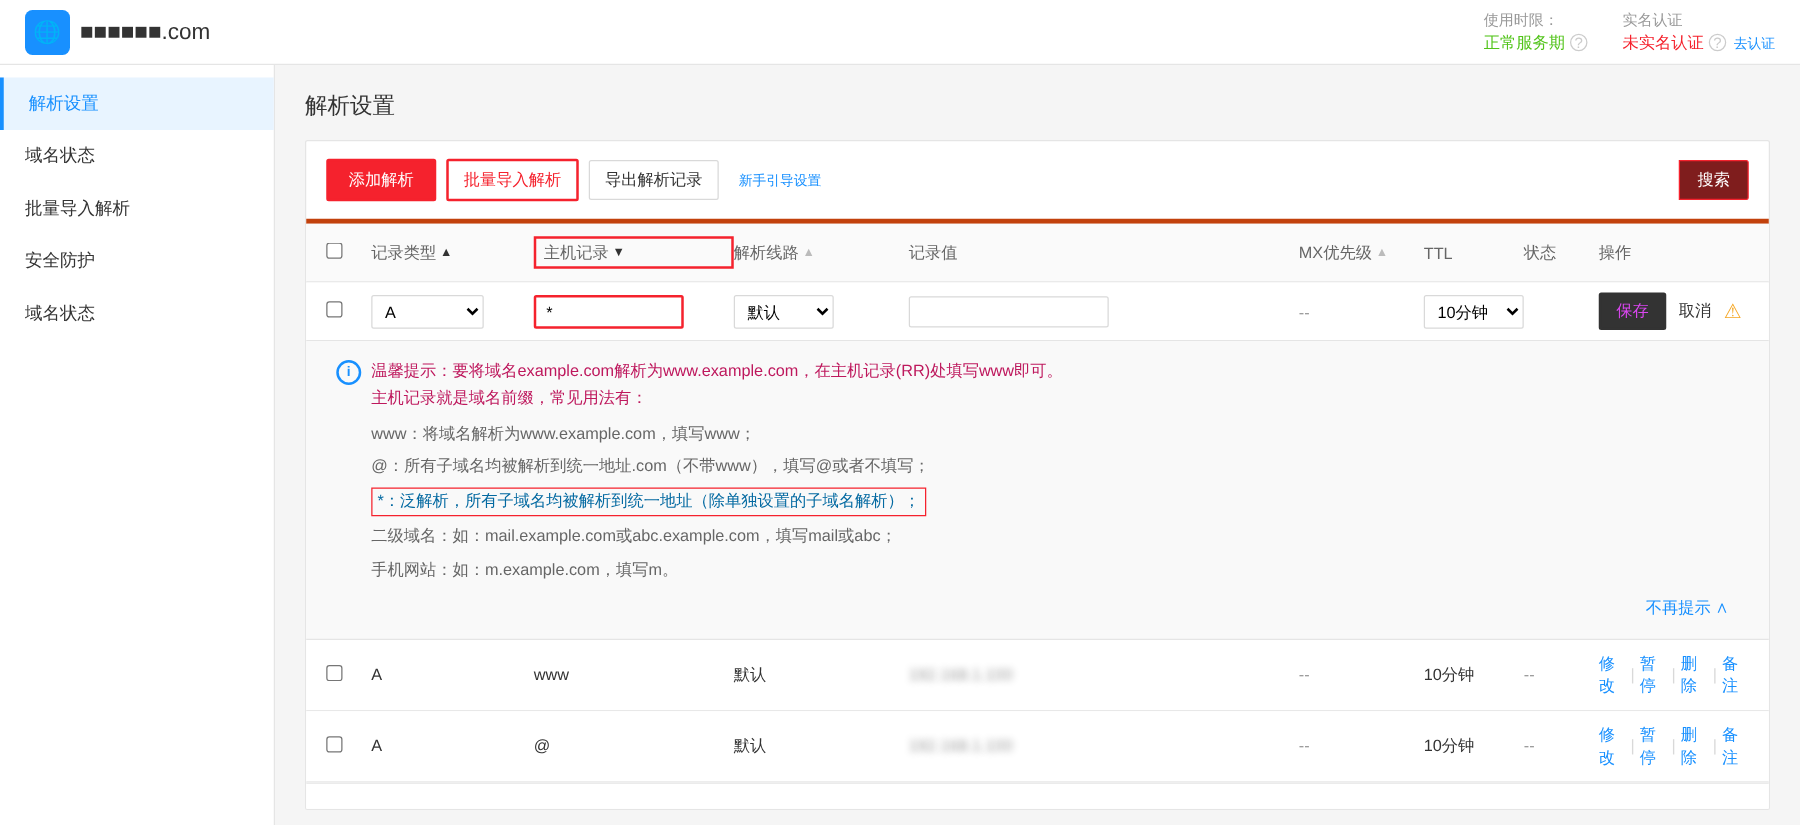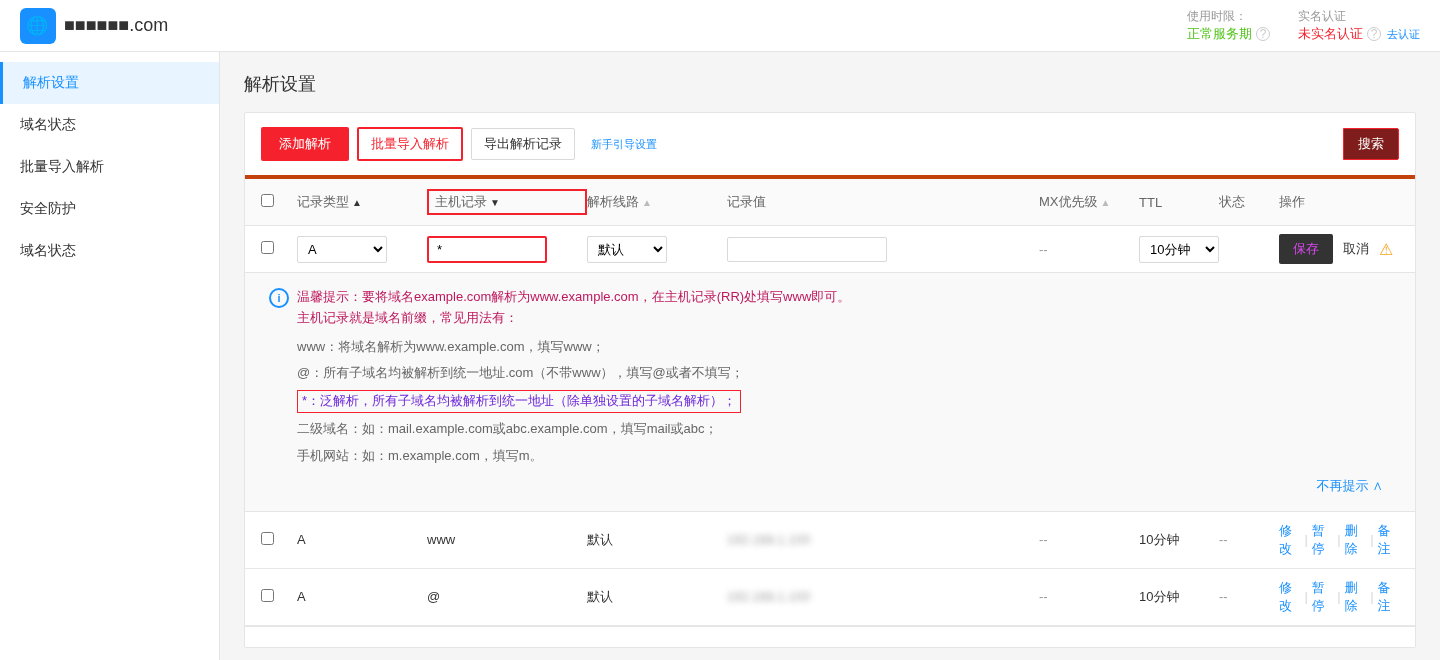--- a/index.html
+++ b/index.html
@@ -307,21 +307,21 @@
       font-weight: bold;
       flex-shrink: 0;
       margin-top: 1px;
     }
     .hint-text { font-size: 13px; color: #be185d; line-height: 1.6; }
     .hint-items { padding-left: 28px; }
     .hint-item { font-size: 13px; color: #666; margin-bottom: 6px; line-height: 1.6; }
     .hint-highlight {
       display: inline-block;
       border: 1px solid #f5222d;
-      color: #6d28d9;
+      color: #0369a1;
       padding: 0 4px;
       font-size: 13px;
     }
     .hint-not-show {
       text-align: right;
       padding: 4px 8px 0 0;
       color: #1890ff;
       font-size: 13px;
       cursor: pointer;
     }

